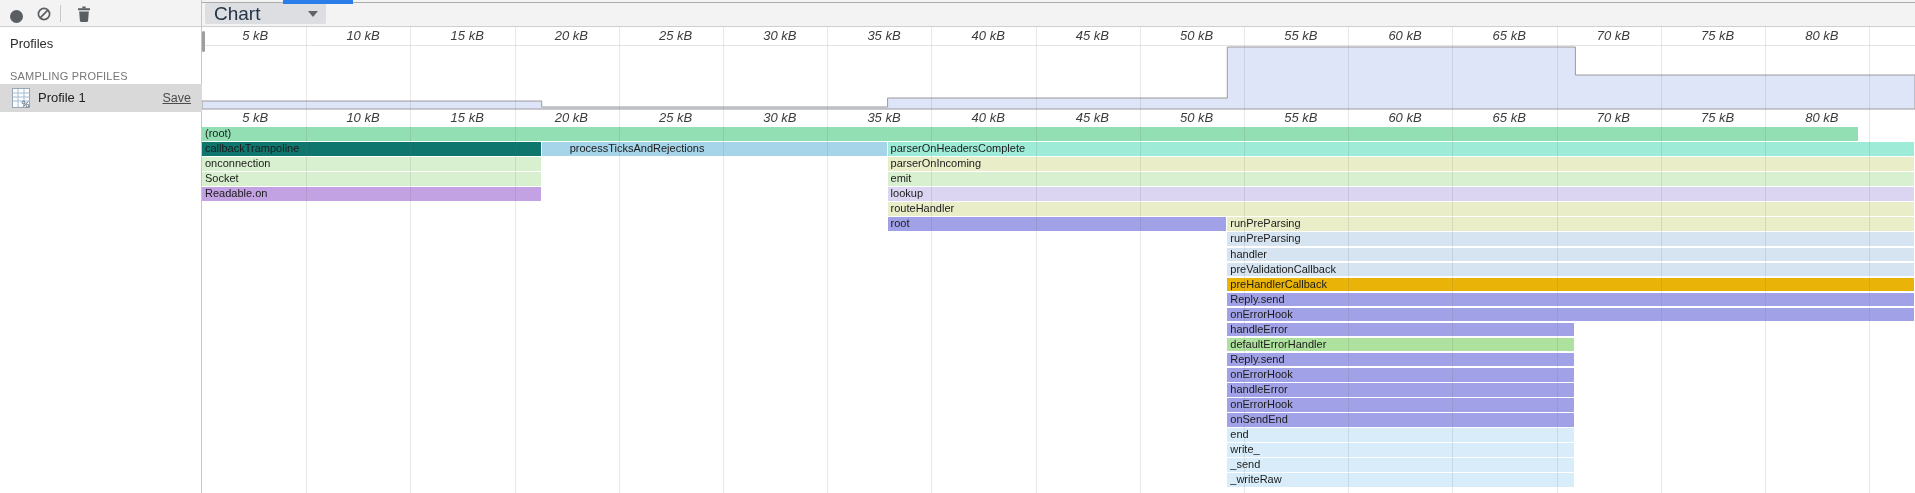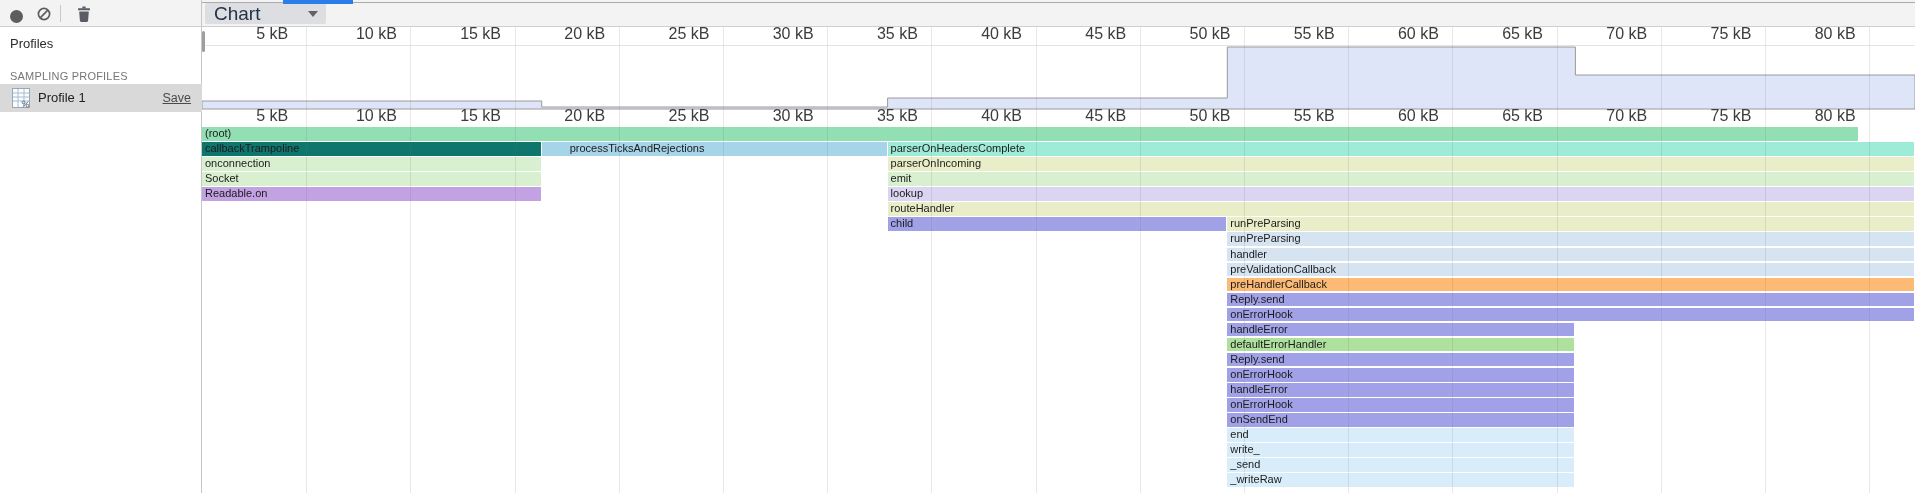--- a/index.html
+++ b/index.html
@@ -38,22 +38,22 @@
     background:#dcdee1; border-radius:2px; cursor:pointer; }
   .view-select-label { position:absolute; left:9px; top:0; line-height:21px;
     font-size:19px; color:#243447; }
   .caret { position:absolute; right:8px; top:8px; width:0; height:0;
     border-left:5px solid transparent; border-right:5px solid transparent;
     border-top:6px solid #5f6368; }
 
   .ruler { position:absolute; left:0; width:100%; background:#fff; z-index:2; }
   #ruler1 { top:27px; height:19px; border-bottom:1px solid #e3e3e3; }
   #ruler2 { top:110px; height:17px; }
-  .tick-label { position:absolute; bottom:2px; width:60px; text-align:center;
-    font-size:16px; color:#3c3c3c; }
+  .tick-label { position:absolute; bottom:2px; width:60px; text-align:left;
+    font-size:13px; color:#3c3c3c;font-style:italic; }
 
   #overview { position:absolute; left:0; top:46px; width:1713px; height:64px; z-index:2; cursor:col-resize; }
   #flame { position:absolute; left:0; top:127px; width:1713px; height:366px; z-index:2; }
   .bar { position:absolute; height:13.5px; overflow:hidden; white-space:nowrap;
     font-size:11px; line-height:13.5px; color:#1b1b1b; padding-left:3px; cursor:pointer; }
   #gridlines { position:absolute; left:0; top:27px; width:100%; height:466px;
     pointer-events:none; z-index:5; }
   .gridline { position:absolute; top:0; width:1px; height:100%; background:rgba(110,110,110,0.16); }
   .scroll-thumb { position:absolute; left:0; top:31px; width:3px; height:21px;
     background:#9e9e9e; border-radius:2px; z-index:6; cursor:pointer; }
@@ -159,26 +159,26 @@
         <div class="bar" style="left: 0px; width: 338.7px; top: 15.1px; background: #0f766e;">callbackTrampoline</div>
         <div class="bar" style="left: 339.7px; width: 344.9px; top: 15.1px; background: rgb(166, 212, 232); padding-left: 28px;">processTicksAndRejections</div>
         <div class="bar" style="left: 685.6px; width: 1026.4px; top: 15.1px; background: rgb(158, 236, 216);">parserOnHeadersComplete</div>
         <div class="bar" style="left: 0px; width: 338.7px; top: 30.1px; background: rgb(216, 240, 207);">onconnection</div>
         <div class="bar" style="left: 685.6px; width: 1026.4px; top: 30.1px; background: rgb(234, 238, 200);">parserOnIncoming</div>
         <div class="bar" style="left: 0px; width: 338.7px; top: 45.2px; background: rgb(216, 240, 207);">Socket</div>
         <div class="bar" style="left: 685.6px; width: 1026.4px; top: 45.2px; background: rgb(216, 240, 207);">emit</div>
         <div class="bar" style="left: 0px; width: 338.7px; top: 60.2px; background: rgb(194, 162, 226);">Readable.on</div>
         <div class="bar" style="left: 685.6px; width: 1026.4px; top: 60.2px; background: rgb(219, 213, 242);">lookup</div>
         <div class="bar" style="left: 685.6px; width: 1026.4px; top: 75.3px; background: rgb(234, 238, 200);">routeHandler</div>
-        <div class="bar" style="left: 685.6px; width: 338.7px; top: 90.4px; background: rgb(161, 161, 231);">child</div>
+        <div class="bar" style="left: 685.6px; width: 338.7px; top: 90.4px; background: rgb(161, 161, 231);">root</div>
         <div class="bar" style="left: 1025.3px; width: 686.7px; top: 90.4px; background: rgb(234, 238, 200);">runPreParsing</div>
         <div class="bar" style="left: 1025.3px; width: 686.7px; top: 105.4px; background: rgb(214, 228, 242);">runPreParsing</div>
         <div class="bar" style="left: 1025.3px; width: 686.7px; top: 120.5px; background: rgb(214, 228, 242);">handler</div>
         <div class="bar" style="left: 1025.3px; width: 686.7px; top: 135.5px; background: rgb(214, 228, 242);">preValidationCallback</div>
-        <div class="bar" style="left: 1025.3px; width: 686.7px; top: 150.6px; background: #fdba74;">preHandlerCallback</div>
+        <div class="bar" style="left: 1025.3px; width: 686.7px; top: 150.6px; background: #eab308;">preHandlerCallback</div>
         <div class="bar" style="left: 1025.3px; width: 686.7px; top: 165.7px; background: rgb(161, 161, 231);">Reply.send</div>
         <div class="bar" style="left: 1025.3px; width: 686.7px; top: 180.7px; background: rgb(161, 161, 231);">onErrorHook</div>
         <div class="bar" style="left: 1025.3px; width: 347px; top: 195.8px; background: rgb(161, 161, 231);">handleError</div>
         <div class="bar" style="left: 1025.3px; width: 347px; top: 210.8px; background: rgb(174, 225, 157);">defaultErrorHandler</div>
         <div class="bar" style="left: 1025.3px; width: 347px; top: 225.9px; background: rgb(161, 161, 231);">Reply.send</div>
         <div class="bar" style="left: 1025.3px; width: 347px; top: 241px; background: rgb(161, 161, 231);">onErrorHook</div>
         <div class="bar" style="left: 1025.3px; width: 347px; top: 256px; background: rgb(161, 161, 231);">handleError</div>
         <div class="bar" style="left: 1025.3px; width: 347px; top: 271.1px; background: rgb(161, 161, 231);">onErrorHook</div>
         <div class="bar" style="left: 1025.3px; width: 347px; top: 286.1px; background: rgb(161, 161, 231);">onSendEnd</div>
         <div class="bar" style="left: 1025.3px; width: 347px; top: 301.2px; background: rgb(216, 237, 249);">end</div>

